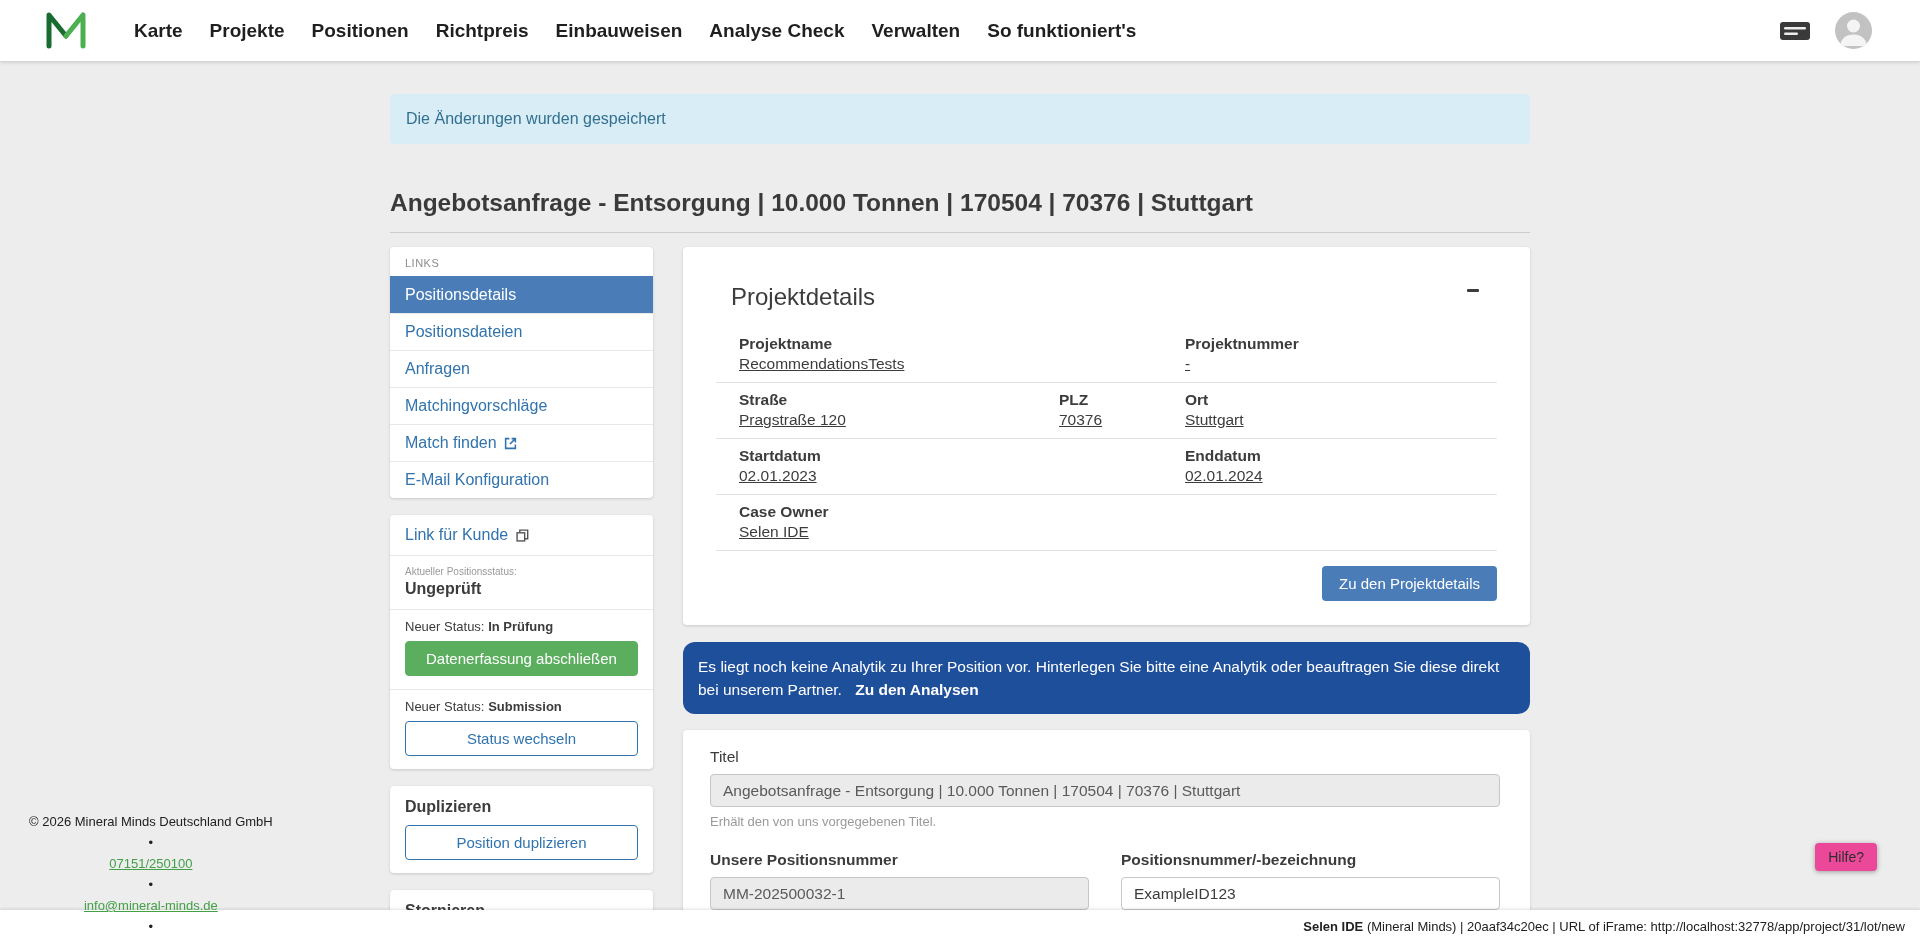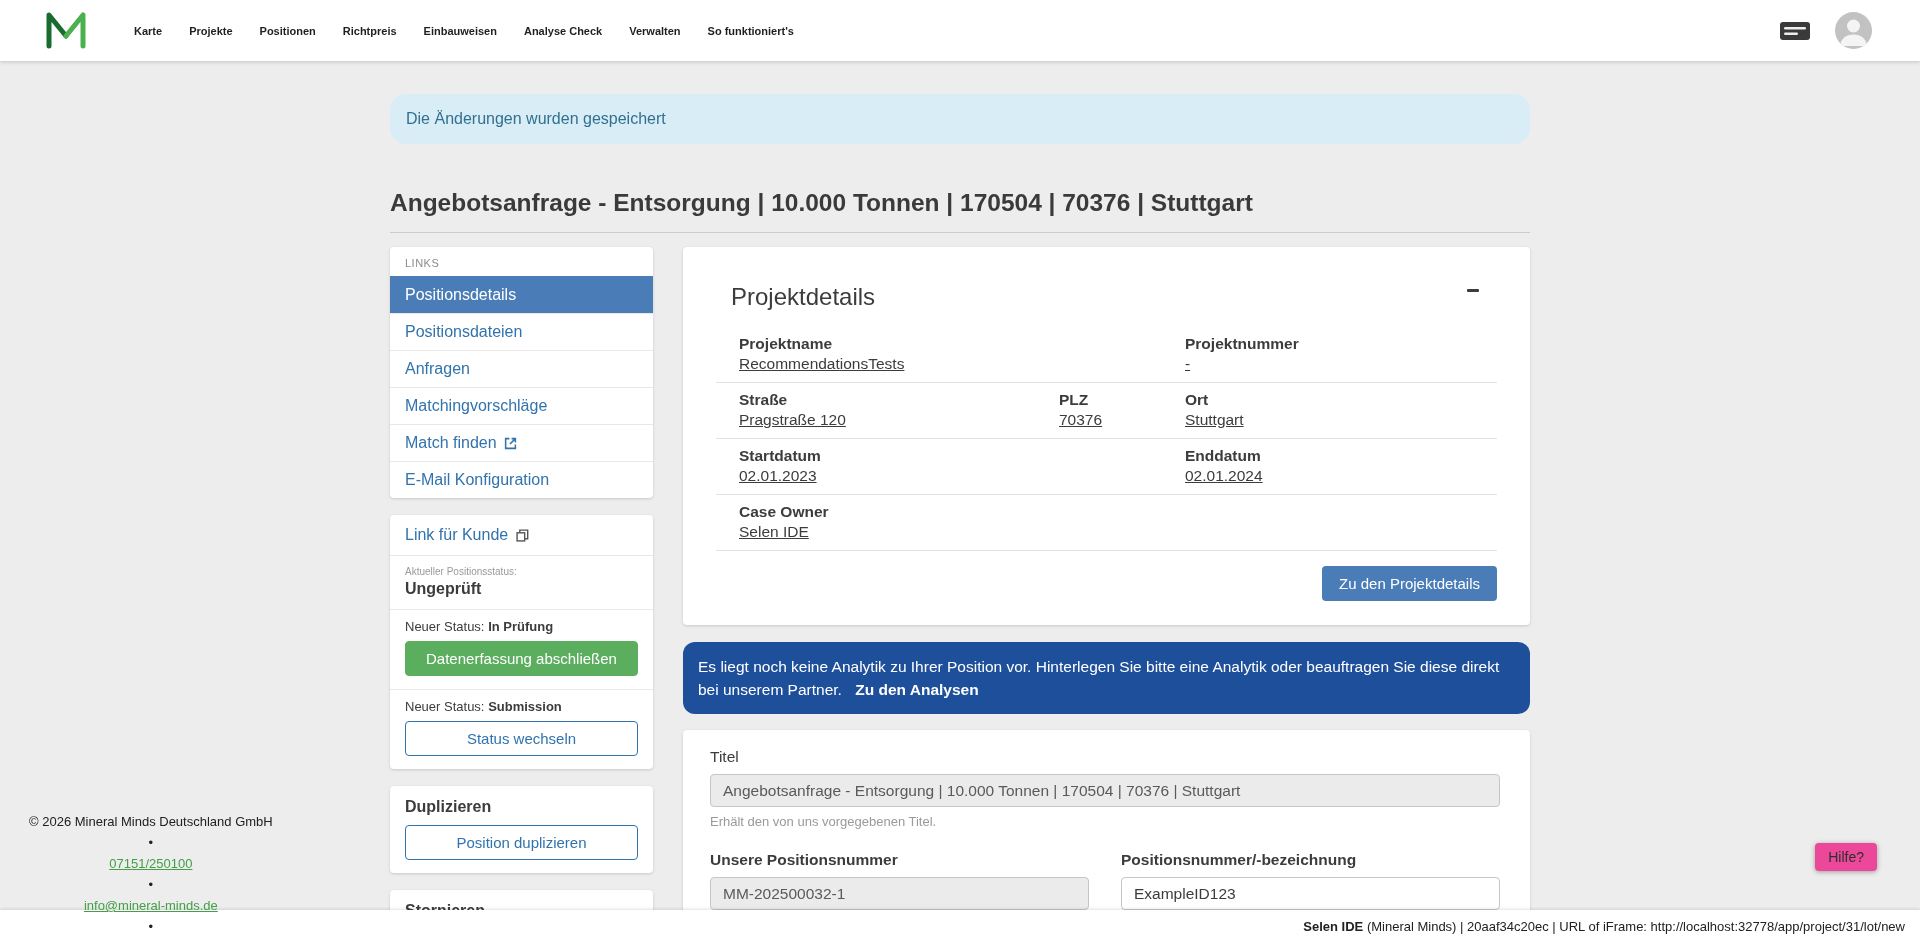--- a/index.html
+++ b/index.html
@@ -12,29 +12,29 @@
   html,body{margin:0;padding:0;}
   body{
     width:1920px;height:943px;overflow:hidden;background:#ededed;
     font-family:"Liberation Sans",sans-serif;color:#424242;position:relative;
   }
   
   .topbar{height:61px;background:#fff;display:flex;align-items:center;
     padding:0 48px 0 46px;box-shadow:0 1px 4px rgba(0,0,0,.18);position:relative;z-index:5;}
   .logo{width:42px;height:40px;display:flex;align-items:center;cursor:pointer;}
   .nav{display:flex;gap:27px;margin-left:46px;}
-  .nav-item{font-size:11px;font-weight:600;color:#1f1f1f;text-decoration:none;cursor:pointer;white-space:nowrap;}
+  .nav-item{font-size:19px;font-weight:600;color:#1f1f1f;text-decoration:none;cursor:pointer;white-space:nowrap;}
   .topbar-right{margin-left:auto;display:flex;align-items:center;gap:24px;}
   .icon-btn{cursor:pointer;display:flex;align-items:center;}
   .avatar{width:37px;height:37px;border-radius:50%;background:#c2c2c2;display:flex;
     align-items:center;justify-content:center;cursor:pointer;overflow:hidden;}
   
   .content{padding-top:33px;}
   .container{width:1140px;margin:0 auto;}
-  .alert{background:var(--alert_bg);color:var(--alert_text);border-radius:16px;
+  .alert{background:var(--alert_bg);color:var(--alert_text);border-radius:4px;
     padding:16px;font-size:16px;margin-bottom:45px;}
   .page-title{font-size:24.5px;font-weight:700;color:#3a3a3a;margin:0 0 15px;}
   .title-divider{border-bottom:1px solid #cbcbcb;margin-bottom:14px;}
   .columns{display:flex;gap:30px;align-items:flex-start;}
   .sidebar{width:263px;flex:none;}
   .main-col{flex:1;min-width:0;}
   .card{background:#fff;border-radius:4px;box-shadow:0 1px 3px rgba(0,0,0,.15);
     margin-bottom:17px;overflow:hidden;}
   
   .links-header{font-size:11px;color:#8c8c8c;padding:10px 15px 7px;letter-spacing:.5px;}

